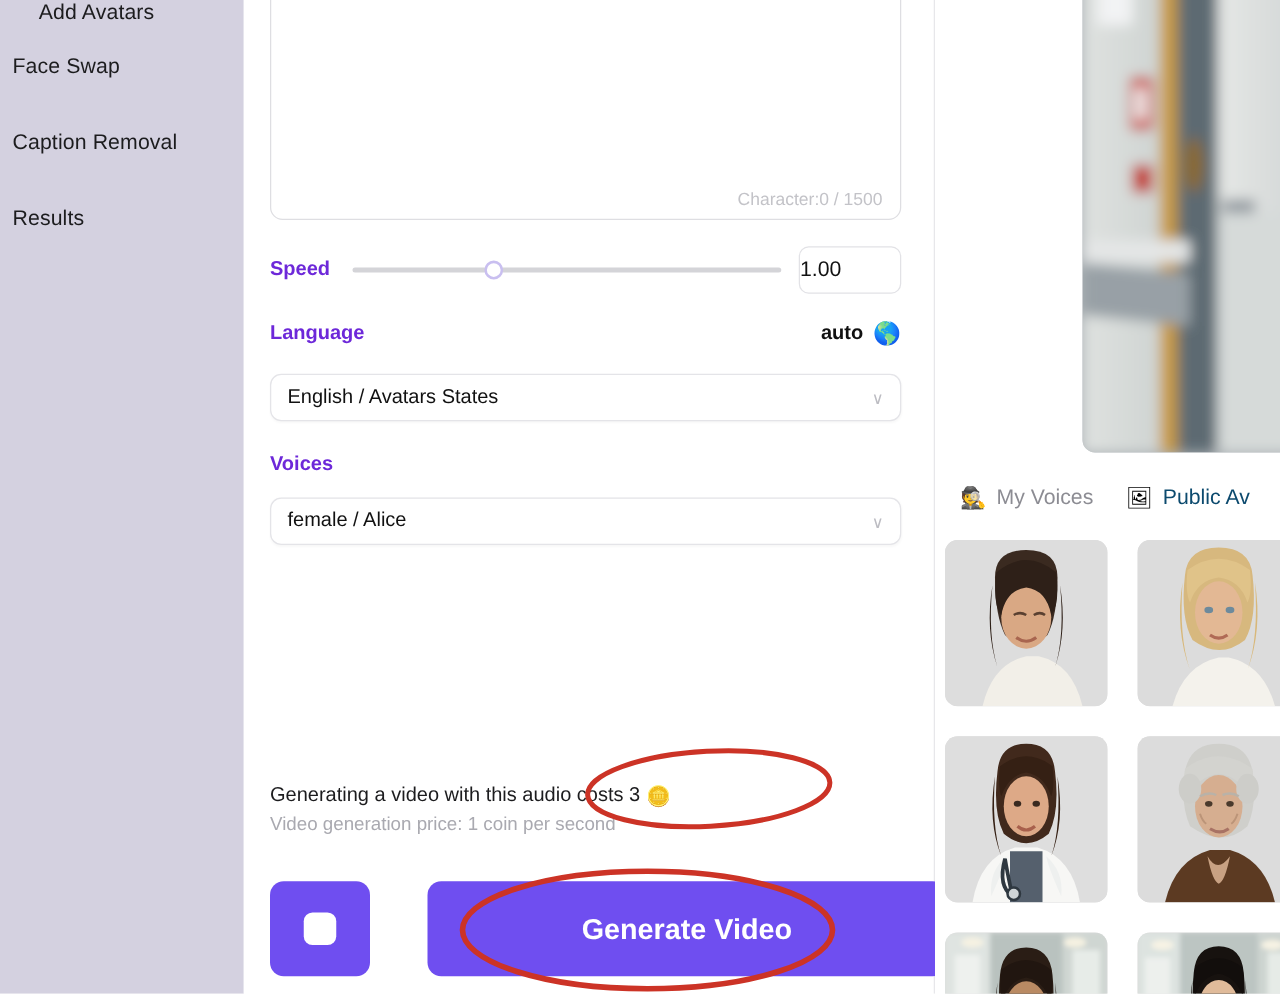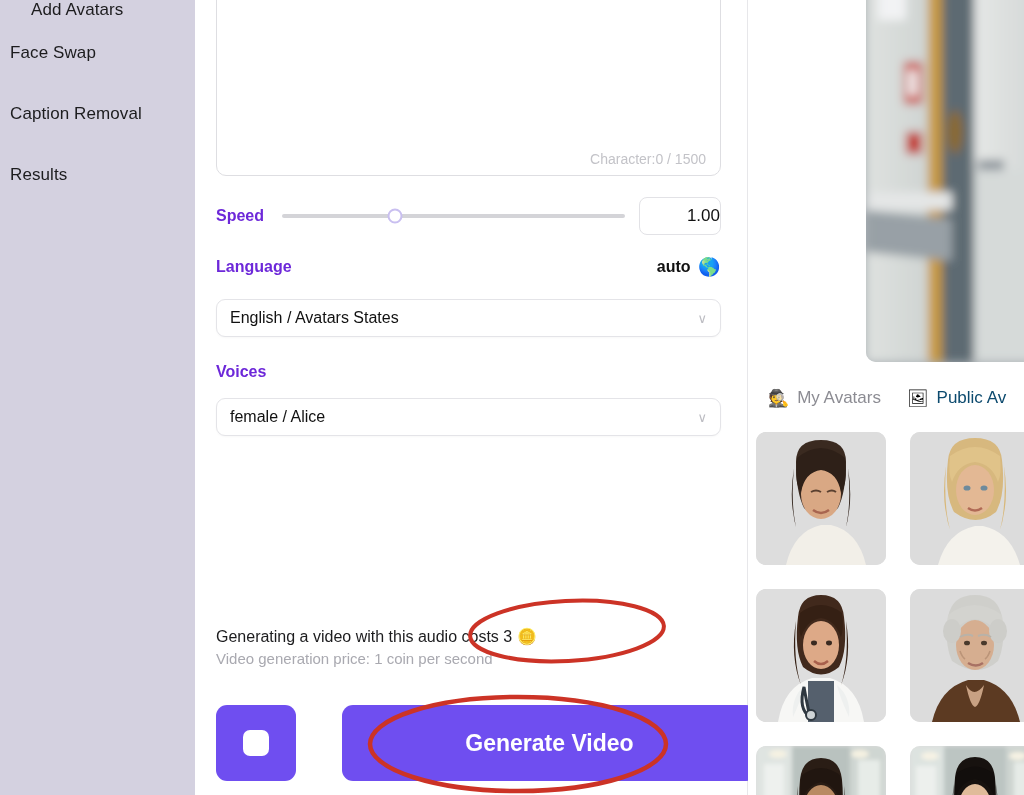--- a/index.html
+++ b/index.html
@@ -72,21 +72,21 @@
     transform: translate(-50%, -50%);
     width: 15px; height: 15px;
     background: #fff;
     border: 2px solid #c9bff0;
     border-radius: 50%;
   }
   .speed-value {
     width: 82px; height: 38px;
     border: 1px solid #e2e2e6;
     border-radius: 8px;
-    display: flex; align-items: center; justify-content: flex-end;
+    display: flex; align-items: center; justify-content: flex-start;
     font-size: 17px; color: #111;
     background: #fff;
   }
 
   .row-language {
     position: absolute; left: 21px; top: 258px;
     width: 505px;
     display: flex; align-items: center; justify-content: space-between;
   }
   .auto-wrap { display: flex; align-items: center; gap: 8px; }
@@ -299,21 +299,21 @@
           <rect x="0" y="272" width="86" height="18" fill="#e4e6e6"></rect>
           <rect x="0" y="290" width="86" height="42" fill="#98a0a6" transform="skewY(6)"></rect>
           <rect x="108" y="250" width="68" height="192" fill="#d6dad9"></rect>
         </g>
       </svg>
     </div>
 
     <div class="tabs">
       <div class="tab">
         <span class="ticon">🕵</span>
-        <span class="tab-label">My Avatars</span>
+        <span class="tab-label">My Voices</span>
       </div>
       <div class="tab active">
         <span class="ticon">🖼</span>
         <span class="tab-label">Public Av</span>
       </div>
     </div>
 
     <div class="avatar-grid">
 
       <div class="avatar-card">

